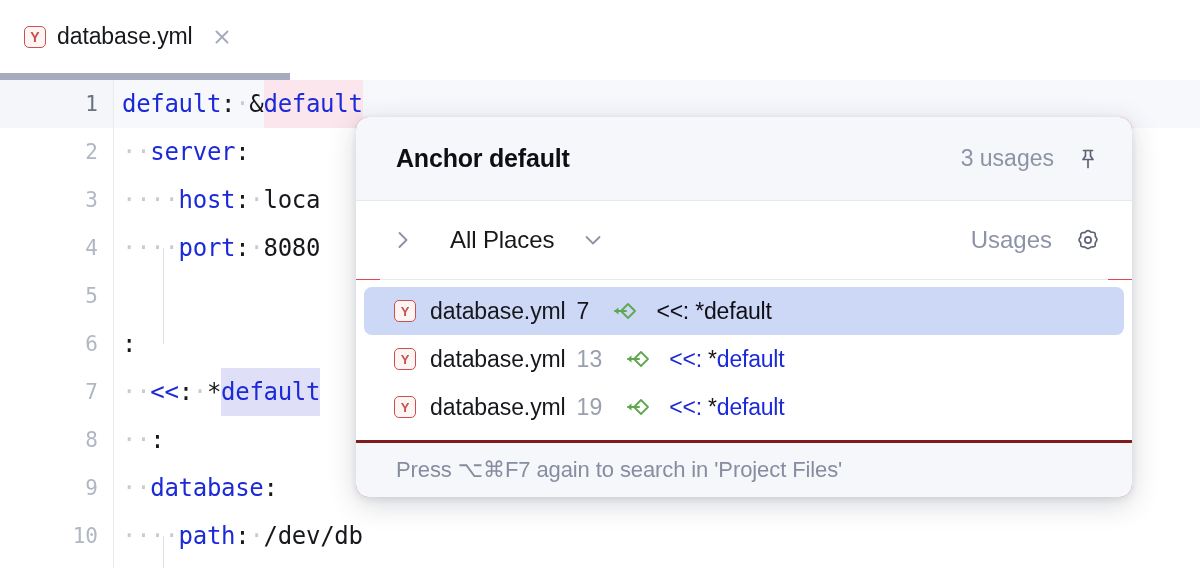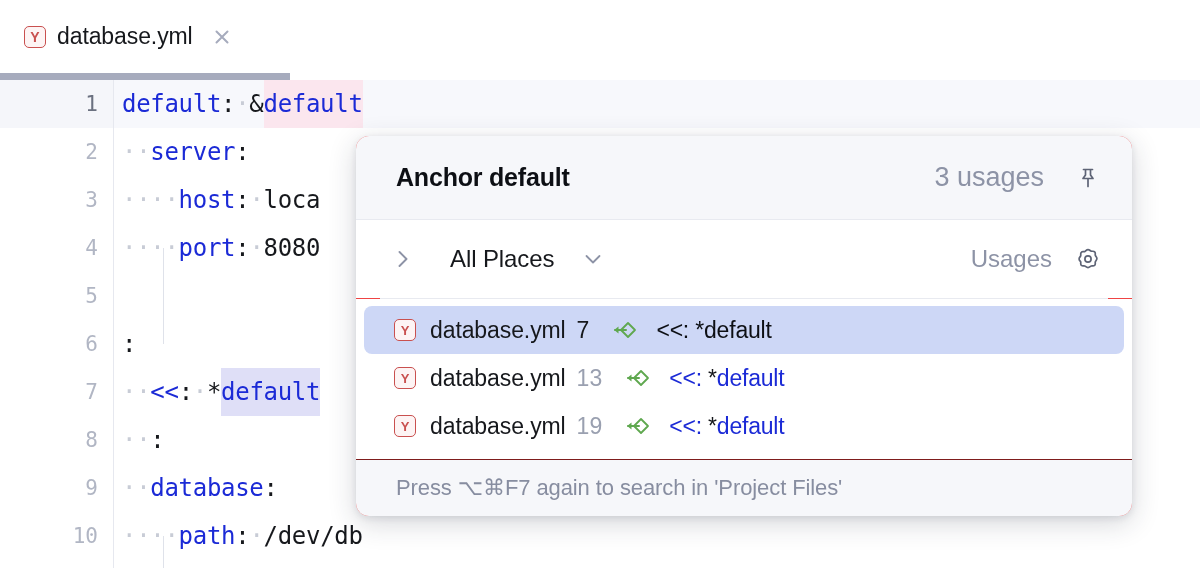--- a/index.html
+++ b/index.html
@@ -145,21 +145,21 @@
   .indent-guide {
     position: absolute;
     width: 1px;
     background: #dfe2ea;
     z-index: 1;
   }
 
   
   .popup {
     position: absolute;
-    left: 356px; top: 136px;
+    left: 356px; top: 117px;
     width: 776px;
     background: #ef4444;
     border-radius: 13px;
     box-shadow: 0 7px 28px rgba(30,35,60,0.19),
                 0 2px 7px rgba(30,35,60,0.10);
     overflow: hidden;
     z-index: 10;
   }
 
   .popup-header {
@@ -171,23 +171,23 @@
     padding: 0 26px 0 40px;
   }
   .popup-title {
     font-size: 25px;
     font-weight: bold;
     color: #0d0f14;
     letter-spacing: -0.2px;
     flex: 1;
   }
   .usages-count {
-    font-size: 27px;
+    font-size: 23px;
     color: #8d93a6;
-    margin-right: 26px;
+    margin-right: 16px;
     white-space: nowrap;
   }
   .icon-btn {
     width: 36px; height: 36px;
     display: flex; align-items: center; justify-content: center;
     flex: none;
   }
   .icon-btn svg { display: block; }
 
   .popup-toolbar {
@@ -277,21 +277,21 @@
   .snip-op { color: #1b2ad6; }
   .snip-star { color: #16181c; }
   .snip-name { color: #1b2ad6; }
   .result-row.selected .snip-op,
   .result-row.selected .snip-star,
   .result-row.selected .snip-name { color: #0d0f14; }
 
   .popup-footer {
     height: 57px;
     background: #f6f7fa;
-    border-top: 1px solid #7f1d1d;
+    border-top: 3px solid #7f1d1d;
     display: flex;
     align-items: center;
     padding: 0 40px;
   }
   .footer-text {
     font-size: 22px;
     color: #878da0;
     letter-spacing: -0.1px;
     white-space: nowrap;
   }

